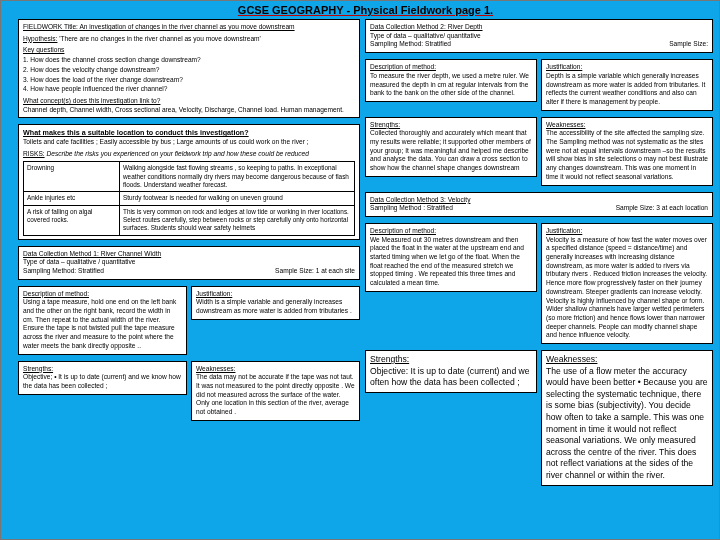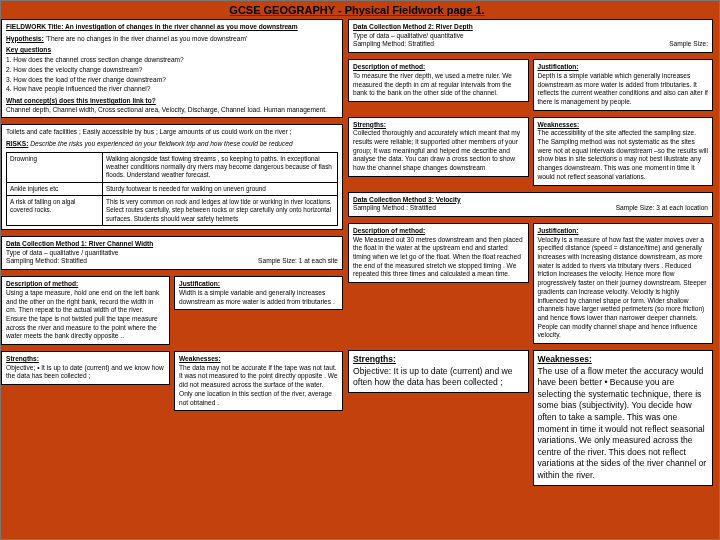--- a/index.html
+++ b/index.html
@@ -6,23 +6,23 @@
   html, body { width: 720px; height: 540px; }
   body {
     font-family: "Liberation Sans", "DejaVu Sans", sans-serif;
     background: #e9e9e9;
     color: #000;
   }
   .page {
     position: relative;
     width: 720px;
     height: 540px;
-    background: #c2410c;
+    background: #0ea5e9;
     border: 1px solid #777;
-    padding: 3px 6px 4px 0;
+    padding: 3px 6px 4px 17px;
     overflow: hidden;
   }
   .title {
     text-align: center;
     font-weight: bold;
     font-size: 11px;
     text-decoration: underline;
     text-decoration-color: #c00000;
     margin-bottom: 3px;
   }
@@ -30,21 +30,21 @@
   .col { display: flex; flex-direction: column; gap: 6px; }
   .col.left  { width: 342px; flex: none; }
   .col.right { flex: 1; min-width: 0; }
   .box {
     border: 1px solid #000;
     background: #fff;
     padding: 3px 4px;
     font-size: 6.6px;
     line-height: 1.32;
   }
-  .h  { font-weight: bold; text-decoration: underline; }
+  .h  { font-weight: normal; text-decoration: underline; }
   .h2 { font-weight: bold; text-decoration: underline; font-size: 7.2px; }
   .mt { margin-top: 3px; }
   .split { display: flex; justify-content: space-between; gap: 6px; }
   .row2 { display: flex; gap: 4px; align-items: flex-start; }
   .row2 > .box { flex: 1; min-width: 0; }
   table.risks { border-collapse: collapse; width: 100%; margin-top: 3px; background: #fff; }
   table.risks td {
     border: 1px solid #000;
     padding: 2px 3px;
     vertical-align: top;
@@ -78,20 +78,21 @@
           <div>1. How does the channel cross section change downstream?</div>
           <div>2. How does the velocity change downstream?</div>
           <div>3. How does the load of the river change downstream?</div>
           <div>4. How have people influenced the river channel?</div>
         </div>
         <div class="h mt">What concept(s) does this investigation link to?</div>
         <div>Channel depth, Channel width, Cross sectional area, Velocity, Discharge, Channel load. Human management.</div>
       </div>
 
       <div class="box">
+        <div class="h2">What makes this a suitable location to conduct this investigation?</div>
         <div>Toilets and cafe facilities ; Easily accessible by bus ; Large amounts of us could work on the river ;</div>
         <div class="mt">
           <span class="h">RISKS:</span>
           <span class="italic">Describe the risks you experienced on your fieldwork trip and how these could be reduced</span>
         </div>
         <table class="risks">
           <tbody>
             <tr>
               <td class="risk-name">Drowning</td>
               <td>Walking alongside fast flowing streams , so keeping to paths. In exceptional weather conditions normally dry rivers may become dangerous because of flash floods. Understand weather forecast.</td>

